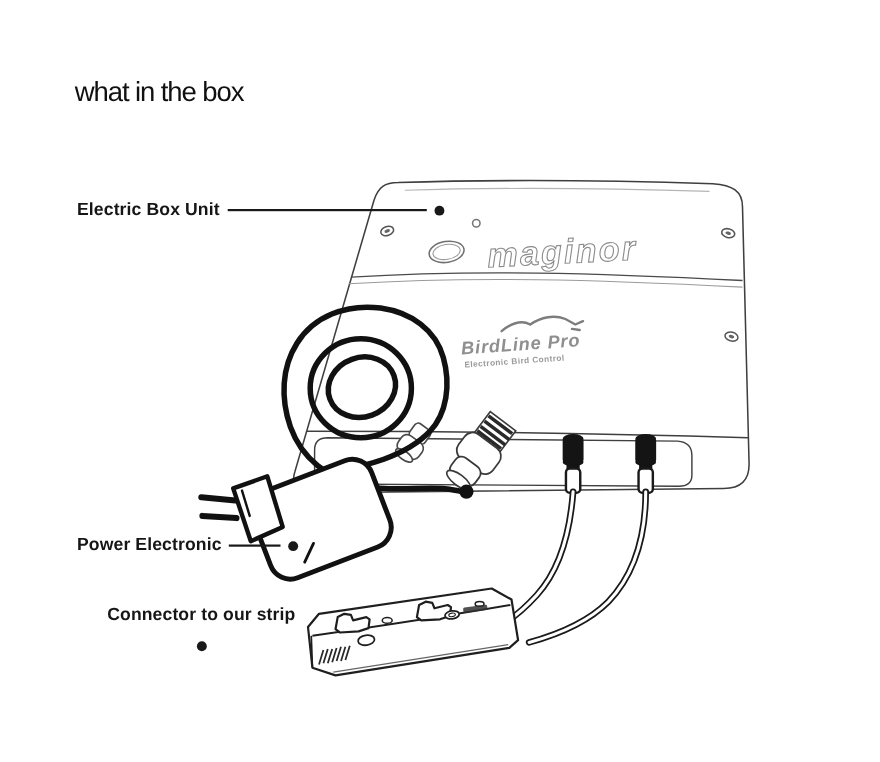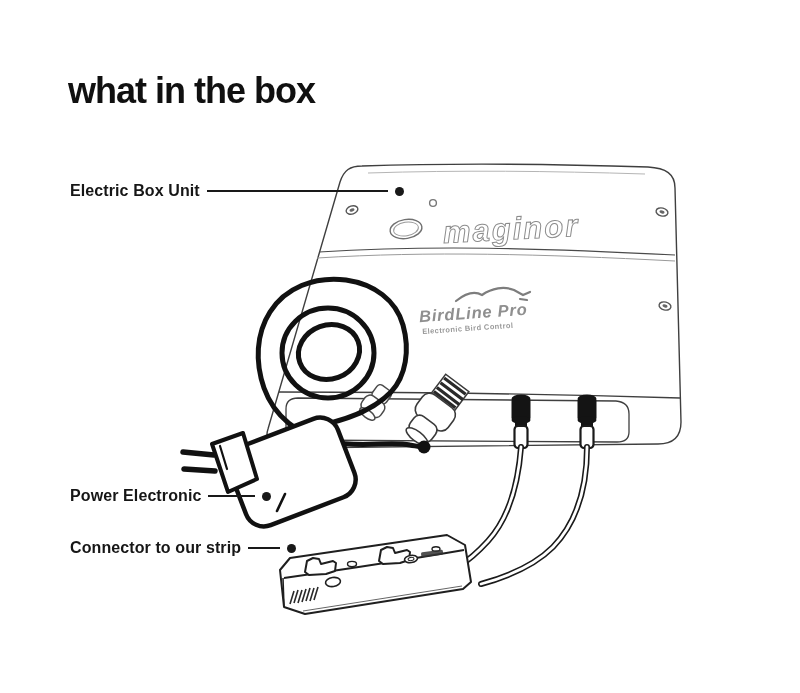--- a/index.html
+++ b/index.html
@@ -3,33 +3,33 @@
 <meta charset="utf-8">
 <style>
   html,body{margin:0;padding:0;background:#fff;}
   .stage{
     position:relative;width:800px;height:693px;background:#fff;overflow:hidden;
     font-family:"Liberation Sans",sans-serif;color:#161616;
   }
   .stage svg{position:absolute;left:0;top:0;}
   h1.title{
     position:absolute;left:68px;top:70px;margin:0;
-    font-size:36px;font-weight:700;letter-spacing:-1px;color:#101010;
+    font-size:25px;font-weight:400;letter-spacing:-1px;color:#101010;
   }
   .label-row{
     position:absolute;display:flex;align-items:center;gap:7px;height:18px;
   }
   .label-row .lbl{
     font-size:16px;font-weight:700;letter-spacing:.1px;color:#161616;white-space:nowrap;
   }
   .label-row .line{flex:1;height:2px;background:#191919;}
   .label-row .dot{width:9px;height:9px;border-radius:50%;background:#191919;flex:0 0 auto;}
   #row-box{left:70px;top:182px;width:334px;}
   #row-transformer{left:70px;top:487px;width:201px;}
-  #row-strip{left:70px;top:539px;width:226px;}
+  #row-strip{left:70px;top:551px;width:226px;flex-direction:column;}
   svg text{font-family:"Liberation Sans",sans-serif;}
 </style>
 </head>
 <body>
 
 <div class="stage">
 
   <svg width="800" height="693" viewBox="0 0 800 693">
 
     <g fill="none" stroke="#3f3f3f" stroke-width="1.4">

